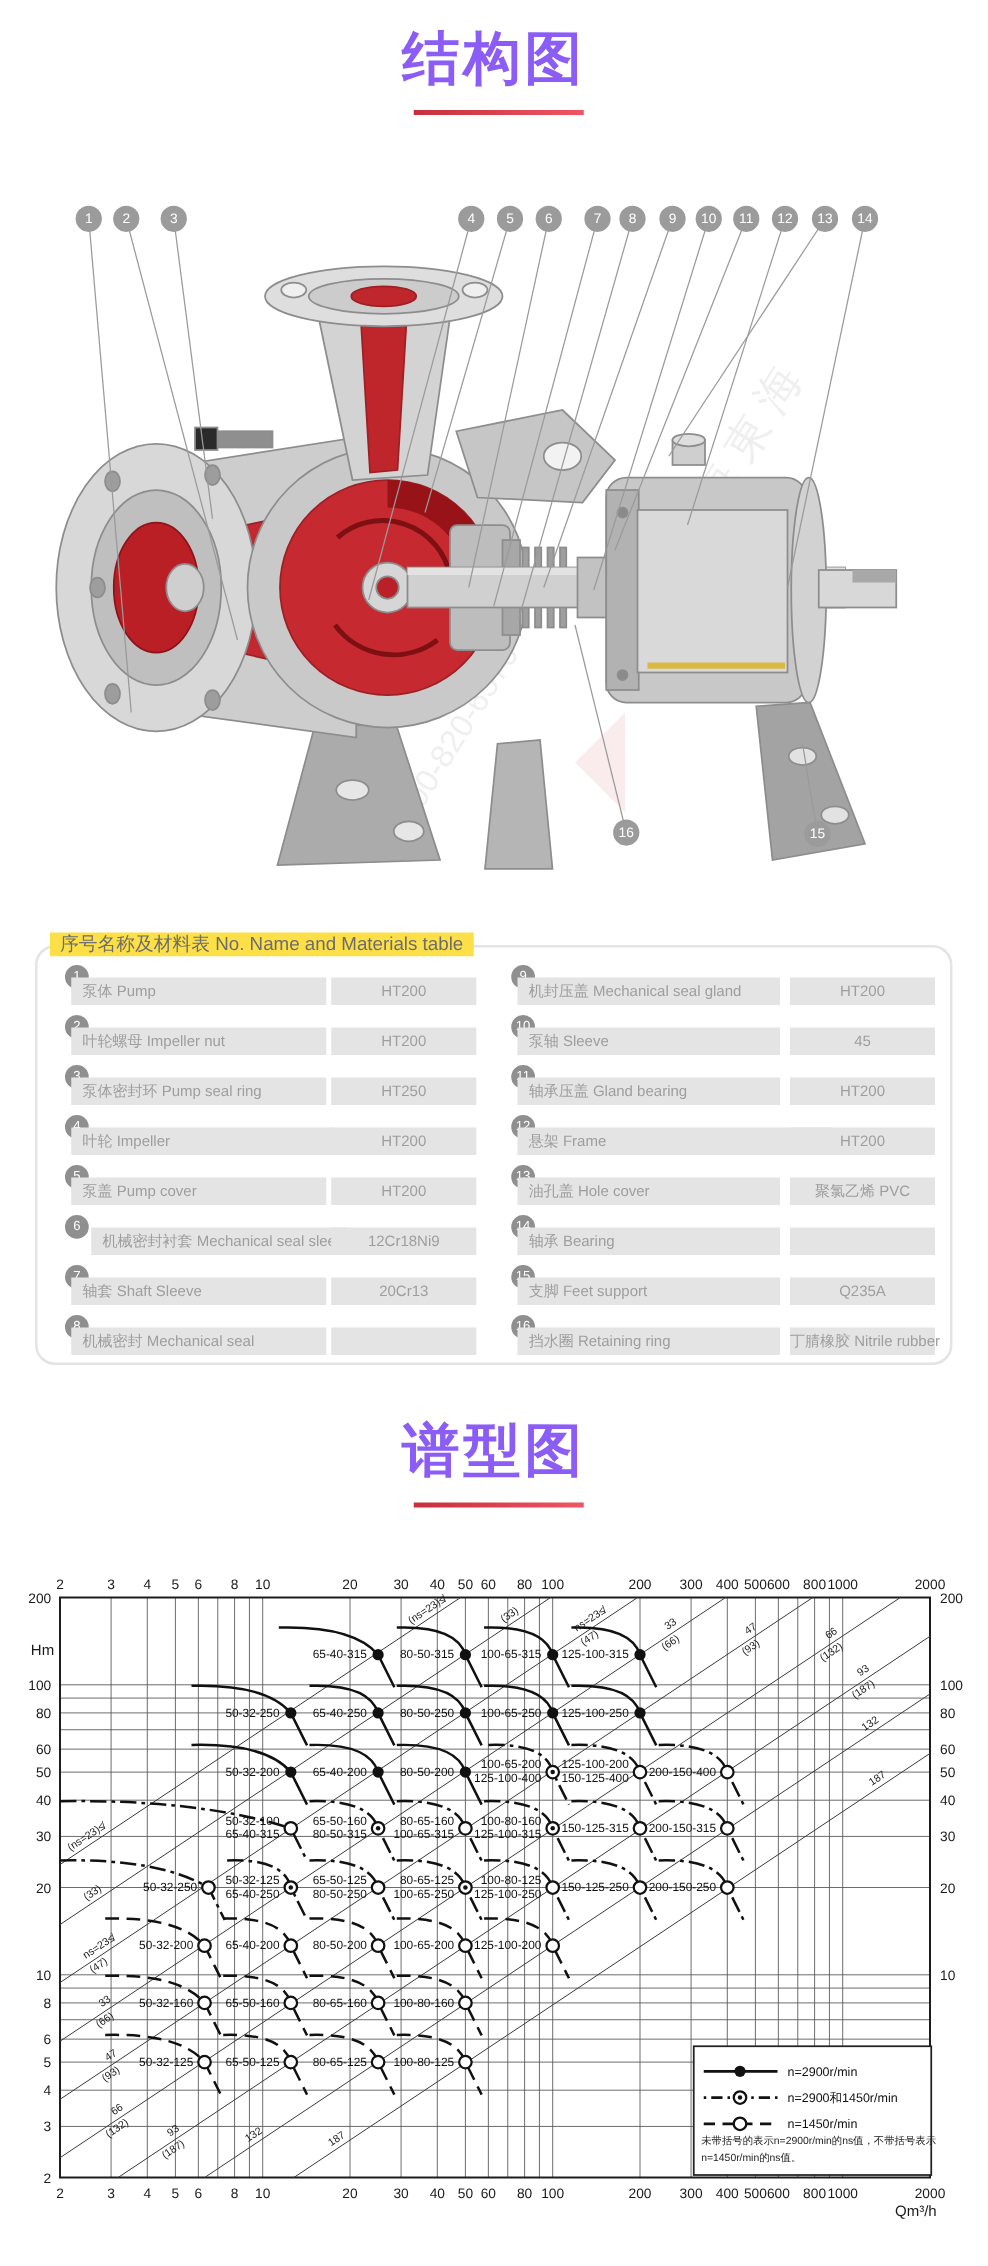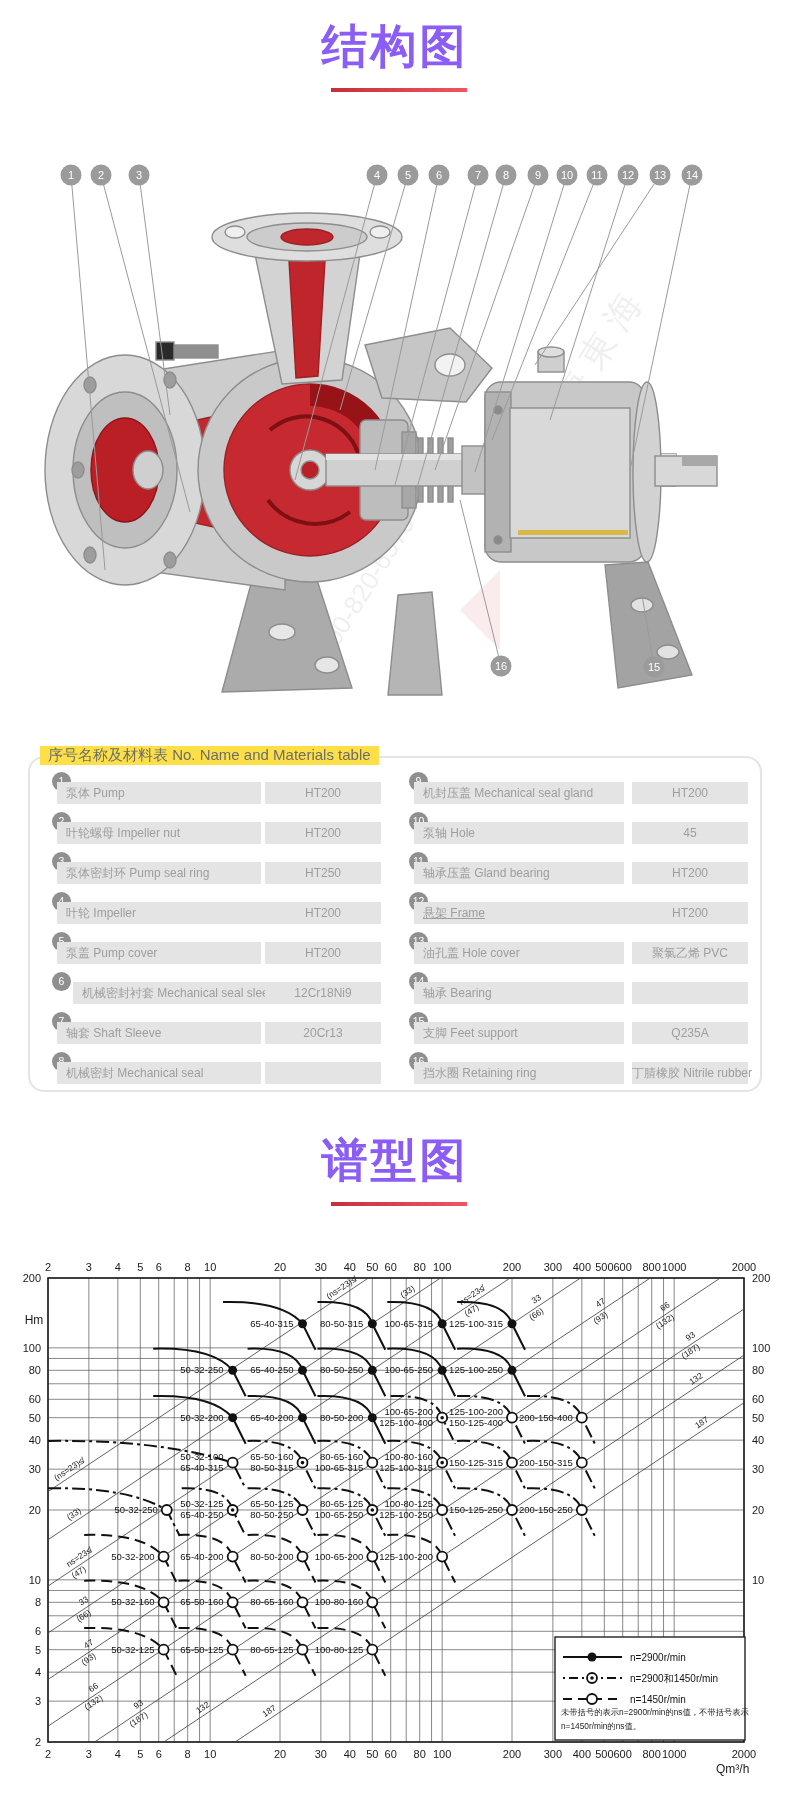--- a/index.html
+++ b/index.html
@@ -213,27 +213,27 @@
       <div class="badge" style="left: 22px; top: 254px;">7</div>
       <div class="bar name" style="left: 27px; top: 264px; width: 204px;">轴套 Shaft Sleeve</div>
       <div class="bar mat" style="left: 235px; top: 264px; width: 116px;">20Cr13</div>
       <div class="badge" style="left: 22px; top: 294px;">8</div>
       <div class="bar name" style="left: 27px; top: 304px; width: 204px;">机械密封 Mechanical seal</div>
       <div class="bar mat" style="left: 235px; top: 304px; width: 116px;"></div>
       <div class="badge" style="left: 379px; top: 14px;">9</div>
       <div class="bar name" style="left: 384px; top: 24px; width: 210px;">机封压盖 Mechanical seal gland</div>
       <div class="bar mat" style="left: 602px; top: 24px; width: 116px;">HT200</div>
       <div class="badge" style="left: 379px; top: 54px;">10</div>
-      <div class="bar name" style="left: 384px; top: 64px; width: 210px;">泵轴 Hole</div>
+      <div class="bar name" style="left: 384px; top: 64px; width: 210px;">泵轴 Sleeve</div>
       <div class="bar mat" style="left: 602px; top: 64px; width: 116px;">45</div>
       <div class="badge" style="left: 379px; top: 94px;">11</div>
       <div class="bar name" style="left: 384px; top: 104px; width: 210px;">轴承压盖 Gland bearing</div>
       <div class="bar mat" style="left: 602px; top: 104px; width: 116px;">HT200</div>
       <div class="badge" style="left: 379px; top: 134px;">12</div>
-      <div class="bar name" style="left: 384px; top: 144px; width: 252px; text-decoration: underline;">悬架 Frame</div>
+      <div class="bar name" style="left: 384px; top: 144px; width: 252px;">悬架 Frame</div>
       <div class="bar mat" style="left: 602px; top: 144px; width: 116px;">HT200</div>
       <div class="badge" style="left: 379px; top: 174px;">13</div>
       <div class="bar name" style="left: 384px; top: 184px; width: 210px;">油孔盖 Hole cover</div>
       <div class="bar mat" style="left: 602px; top: 184px; width: 116px;">聚氯乙烯 PVC</div>
       <div class="badge" style="left: 379px; top: 214px;">14</div>
       <div class="bar name" style="left: 384px; top: 224px; width: 210px;">轴承 Bearing</div>
       <div class="bar mat" style="left: 602px; top: 224px; width: 116px;"></div>
       <div class="badge" style="left: 379px; top: 254px;">15</div>
       <div class="bar name" style="left: 384px; top: 264px; width: 210px;">支脚 Feet support</div>
       <div class="bar mat" style="left: 602px; top: 264px; width: 116px;">Q235A</div>

